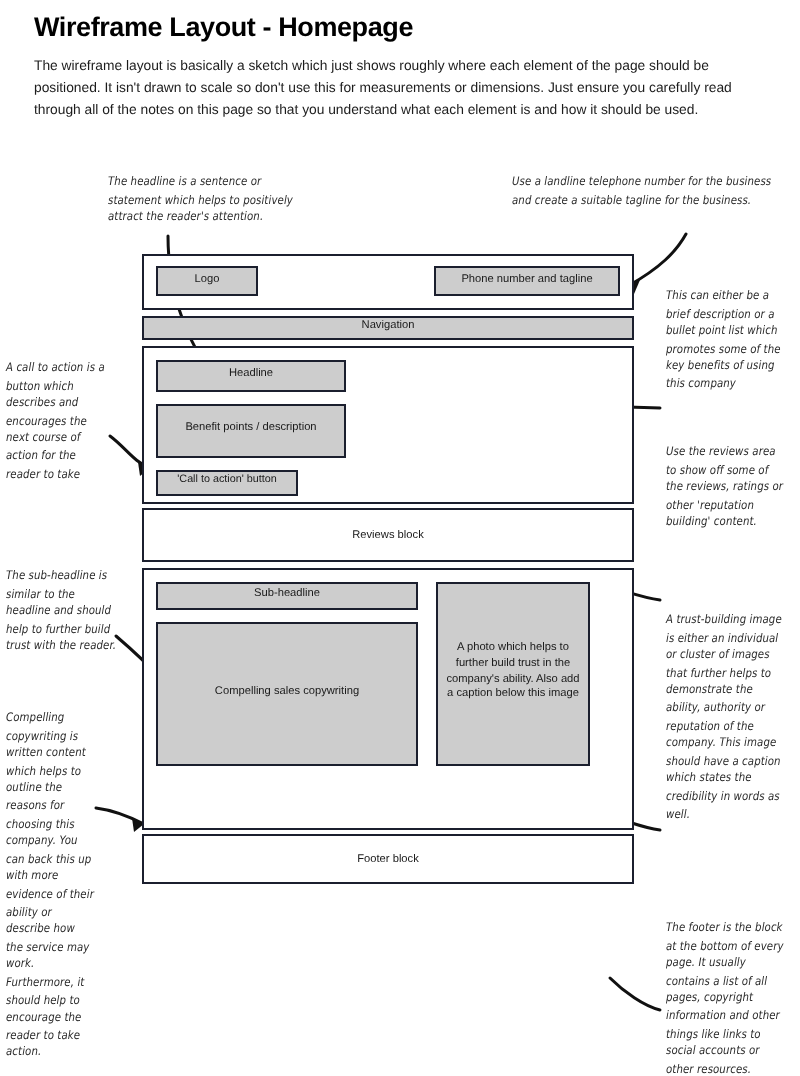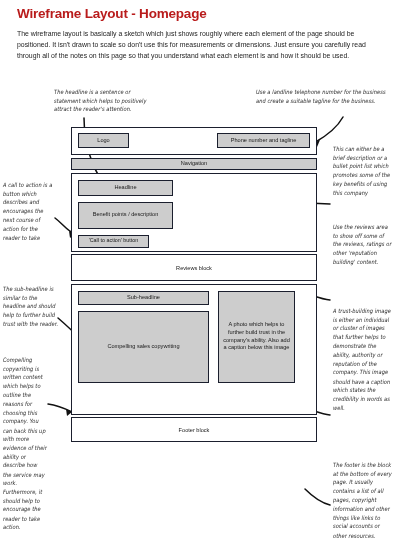--- a/index.html
+++ b/index.html
@@ -18,21 +18,21 @@
 
   
   #page-title {
     position: absolute;
     left: 17px;
     top: 6px;
     width: 360px;
     font-size: 13.5px;
     font-weight: bold;
     letter-spacing: -0.2px;
-    color: #b91c1c;
+    color: #000000;
   }
   #page-intro {
     position: absolute;
     left: 17px;
     top: 28px;
     width: 366px;
     font-size: 6.9px;
     line-height: 11.2px;
     color: #1c1c1c;
     text-align: left;

